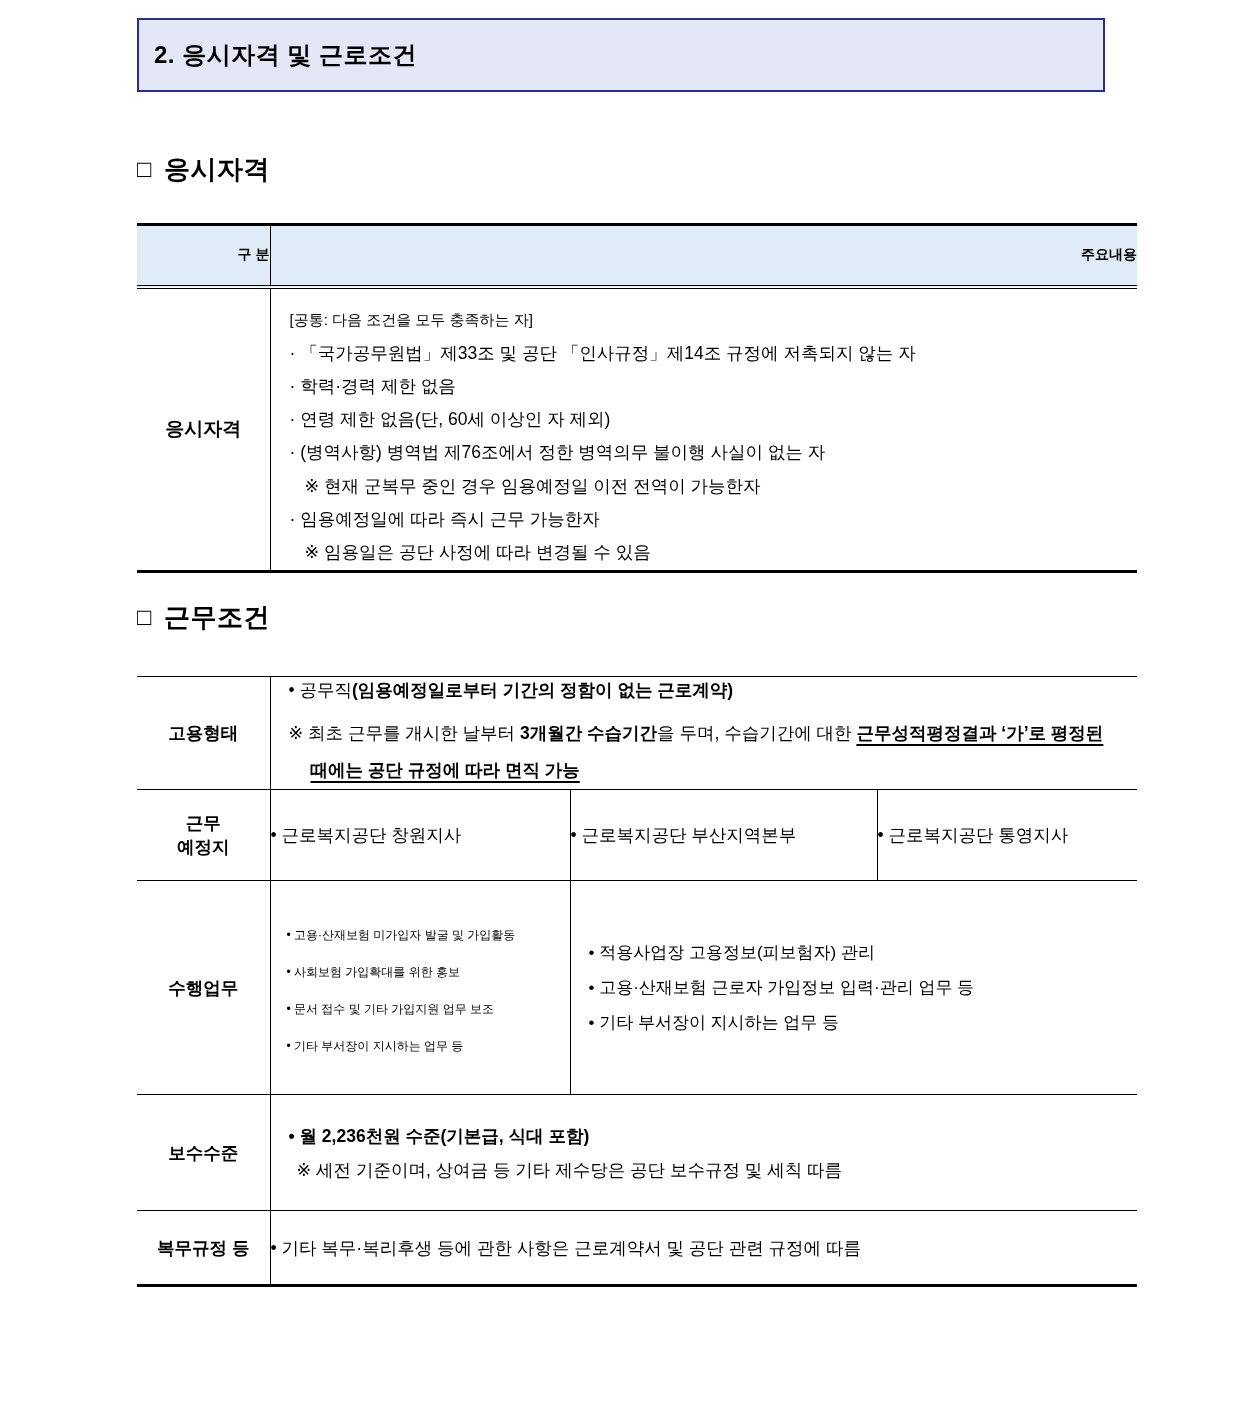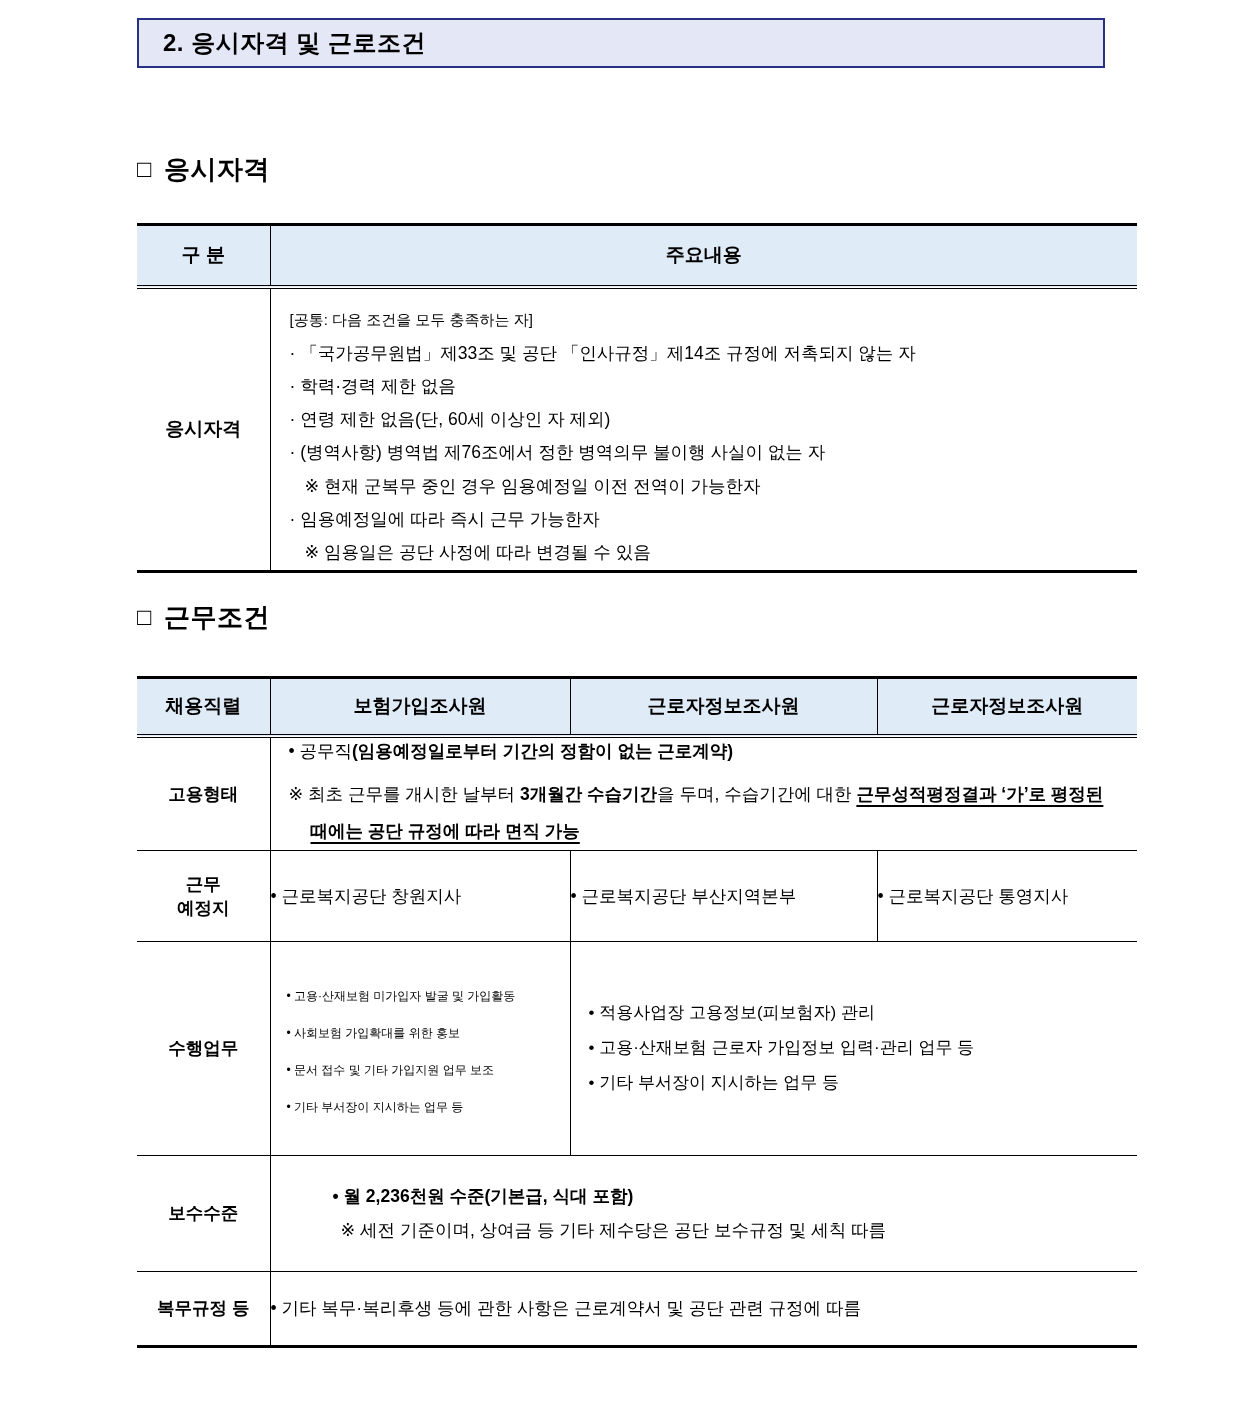--- a/index.html
+++ b/index.html
@@ -12,23 +12,23 @@
   html,body{margin:0;padding:0;}
   body{
     width:1240px;height:1425px;background:#ffffff;color:#000;
     font-family:"Liberation Sans","DejaVu Sans",sans-serif;
     overflow:hidden;
   }
   .doc{position:relative;width:1240px;height:1425px;}
 
   
   .title-box{
-    position:absolute;left:137px;top:18px;width:968px;height:50px;
+    position:absolute;left:137px;top:18px;width:968px;height:74px;
     background:var(--title-bg);border:2px solid var(--title-border);
-    display:flex;align-items:center;padding-left:24px;
+    display:flex;align-items:center;padding-left:15px;
     font-size:24px;font-weight:bold;letter-spacing:.5px;
   }
 
   
   .sec-head{
     position:absolute;left:137px;font-size:26px;font-weight:bold;letter-spacing:.5px;
     display:flex;align-items:center;gap:12px;
   }
   .sec-head .marker{font-weight:normal;font-size:24px;transform:translateY(-1px);}
   #sec1-head{top:152px;}
@@ -40,21 +40,21 @@
     border-collapse:collapse;table-layout:fixed;
   }
   #tbl1{top:223px;}
   #tbl2{top:676px;}
   .tbl th,.tbl td{
     border:1.5px solid var(--rule);
     padding:0;vertical-align:middle;
   }
   .tbl th{
     background:var(--thead-bg);
-    font-size:19px;font-weight:bold;text-align:center;
+    font-size:14px;font-weight:bold;text-align:right;
     border-top:3px solid var(--rule);
     border-bottom:4px double var(--rule);
   }
   .tbl tr:last-child td{border-bottom:3px solid var(--rule);}
   .no-l{border-left:none !important;}
   .no-r{border-right:none !important;}
 
   .row-label{
     font-size:19px;font-weight:bold;text-align:center;vertical-align:middle;
     line-height:24px;
@@ -86,21 +86,21 @@
   #row-location td{height:91px;vertical-align:middle;}
   .loc-cell{padding-left:14px;padding-right:4px;font-size:17px;}
 
   #row-duties td{height:214px;vertical-align:middle;}
   .duty-list{padding:6px 6px 0 16px;}
   .duty-list .item{padding-left:20px;text-indent:-20px;line-height:24px;margin-bottom:13px;font-size:12px;}
   .duty-list-right{padding:0 6px 0 18px;}
   .duty-list-right .item{padding-left:20px;text-indent:-20px;line-height:24px;margin-bottom:11px;font-size:17px;}
   .duty-list .item:last-child,.duty-list-right .item:last-child{margin-bottom:0;}
 
-  #row-salary td.val{height:116px;vertical-align:middle;padding-left:44px;}
+  #row-salary td.val{height:116px;vertical-align:middle;}
   .sal-line1{padding-left:18px;font-weight:bold;line-height:34px;}
   .sal-line2{padding-left:26px;line-height:34px;}
 
   #row-rules td.val{height:75px;vertical-align:middle;}
 </style>
 </head>
 <body>
 
 <div class="doc">
 
@@ -148,26 +148,20 @@
 
   <table class="tbl" id="tbl2">
     <colgroup>
       <col style="width:133px">
         <col style="width:300px">
         <col style="width:307px">
         <col style="width:260px">
     </colgroup>
 
     <tbody>
-        <tr>
-      <th class="no-l">채용직렬</th>
-      <th>보험가입조사원</th>
-      <th>근로자정보조사원</th>
-      <th class="no-r">근로자정보조사원</th>
-    </tr>
 
 
     <tr id="row-employment">
       <td class="no-l row-label">고용형태</td>
       <td colspan="3" class="no-r val">
         <div class="emp-p1">
           <span>• 공무직</span><span class="bold">(임용예정일로부터 기간의 정함이 없는 근로계약)</span>
         </div>
         <div class="emp-p2">
           <span>※ 최초 근무를 개시한 날부터 </span><span class="bold">3개월간 수습기간</span><span>을 두며, 수습기간에 대한 </span><span class="bold-underline">근무성적평정결과 ‘가’로 평정된 때에는 공단 규정에 따라 면직 가능</span>

